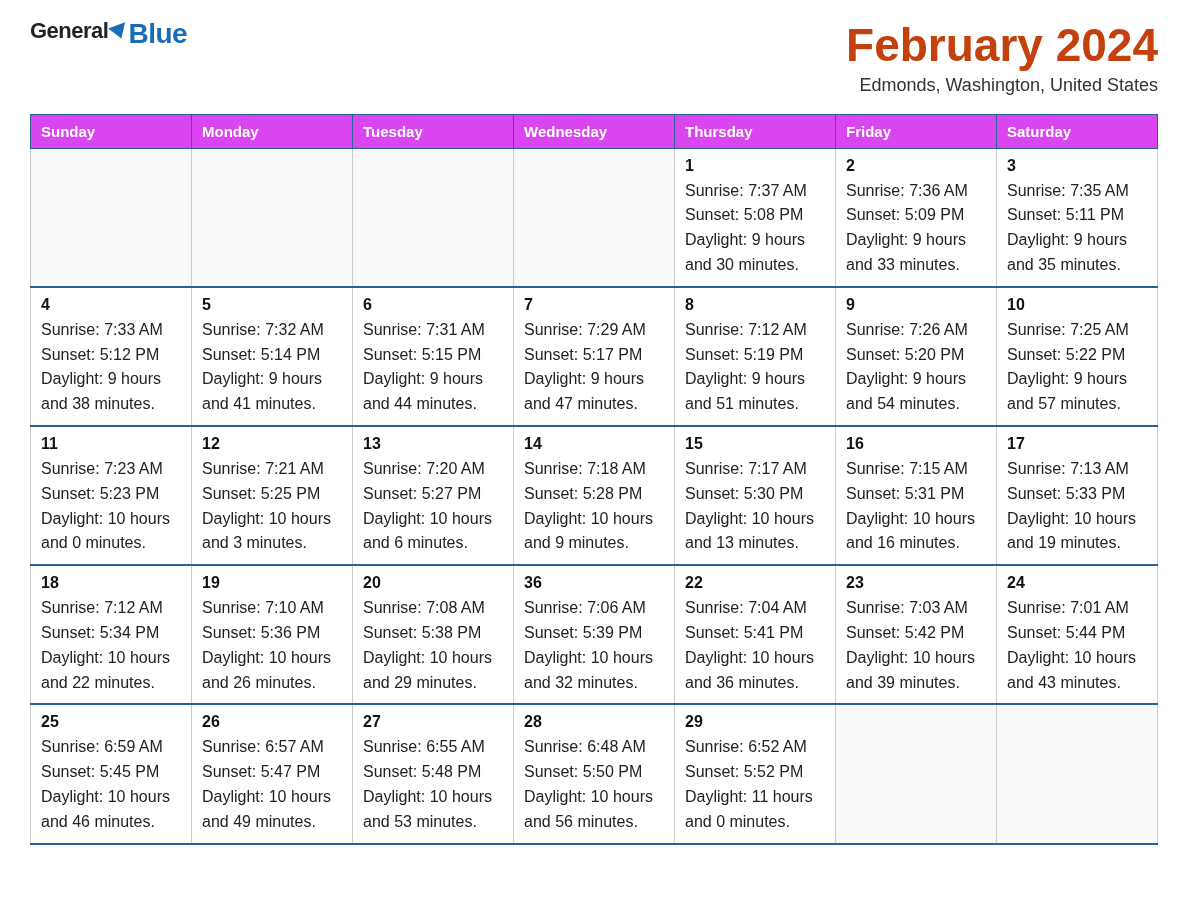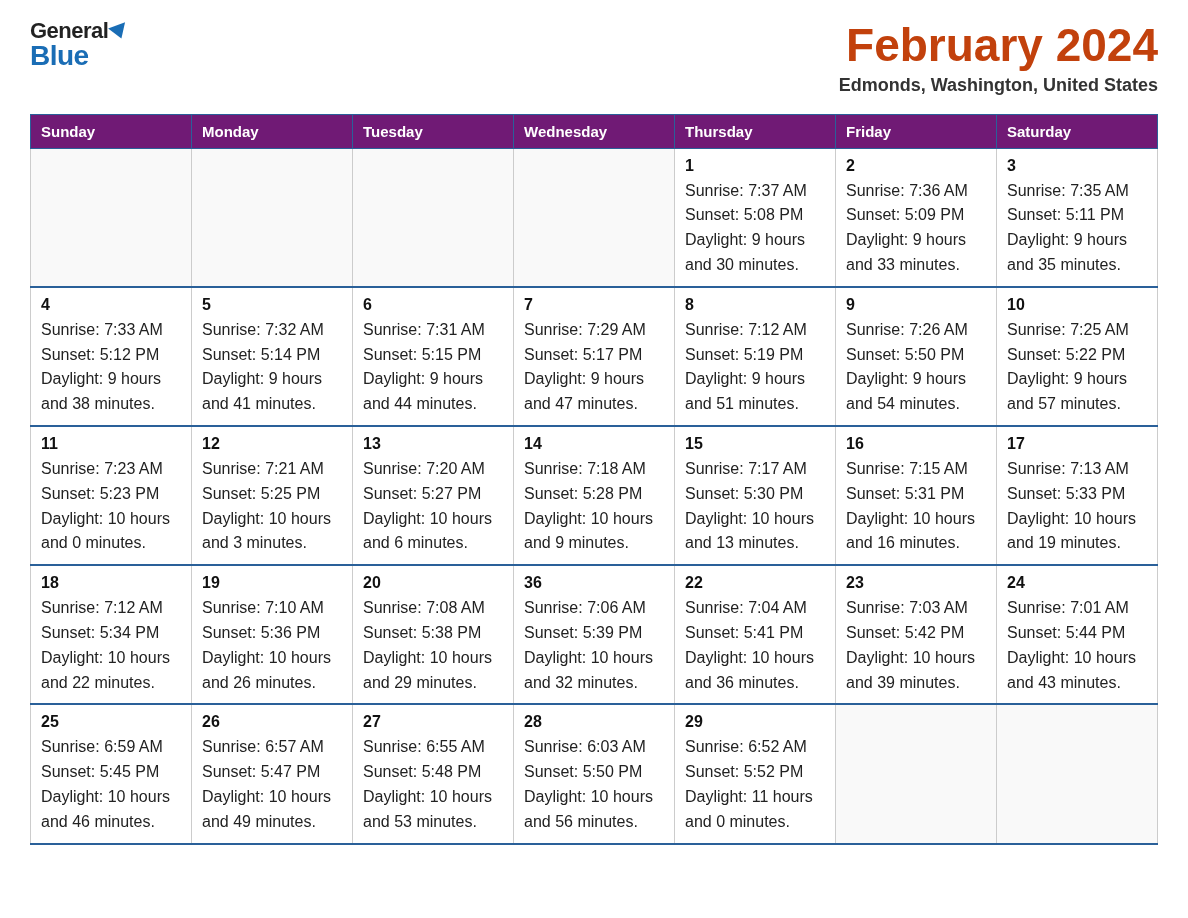--- a/index.html
+++ b/index.html
@@ -13,21 +13,21 @@
       min-height: 918px;
     }
     .header {
       display: flex;
       justify-content: space-between;
       align-items: flex-start;
       margin-bottom: 18px;
     }
     .logo {
       display: flex;
-      flex-direction: column;
+      flex-direction: row;
       line-height: 1;
     }
     .logo-general {
       font-size: 22px;
       font-weight: bold;
       color: #222;
       letter-spacing: -0.5px;
     }
     .logo-blue {
       font-size: 28px;
@@ -54,29 +54,28 @@
     .main-title {
       font-size: 46px;
       font-weight: bold;
       color: #c2410c;
       line-height: 1.1;
     }
     .subtitle {
       font-size: 18px;
       color: #333;
       margin-top: 4px;
-      font-weight: bold;
     }
     table {
       width: 100%;
       border-collapse: collapse;
       table-layout: fixed;
     }
     thead tr th {
-      background-color: #701a75;
+      background-color: #d946ef;
       color: #fff;
       padding: 8px 10px;
       font-size: 15px;
       font-weight: bold;
       text-align: left;
       border: 1px solid #2a6099;
     }
     tbody tr {
       border-bottom: 2px solid #2a6099;
     }
@@ -195,21 +194,21 @@
         <td>
           <span class="day-number">8</span>
           <div class="day-info">Sunrise: 7:12 AM
 Sunset: 5:19 PM
 Daylight: 9 hours
 and 51 minutes.</div>
         </td>
         <td>
           <span class="day-number">9</span>
           <div class="day-info">Sunrise: 7:26 AM
-Sunset: 5:50 PM
+Sunset: 5:20 PM
 Daylight: 9 hours
 and 54 minutes.</div>
         </td>
         <td>
           <span class="day-number">10</span>
           <div class="day-info">Sunrise: 7:25 AM
 Sunset: 5:22 PM
 Daylight: 9 hours
 and 57 minutes.</div>
         </td>
@@ -333,21 +332,21 @@
         </td>
         <td>
           <span class="day-number">27</span>
           <div class="day-info">Sunrise: 6:55 AM
 Sunset: 5:48 PM
 Daylight: 10 hours
 and 53 minutes.</div>
         </td>
         <td>
           <span class="day-number">28</span>
-          <div class="day-info">Sunrise: 6:03 AM
+          <div class="day-info">Sunrise: 6:48 AM
 Sunset: 5:50 PM
 Daylight: 10 hours
 and 56 minutes.</div>
         </td>
         <td>
           <span class="day-number">29</span>
           <div class="day-info">Sunrise: 6:52 AM
 Sunset: 5:52 PM
 Daylight: 11 hours
 and 0 minutes.</div>

